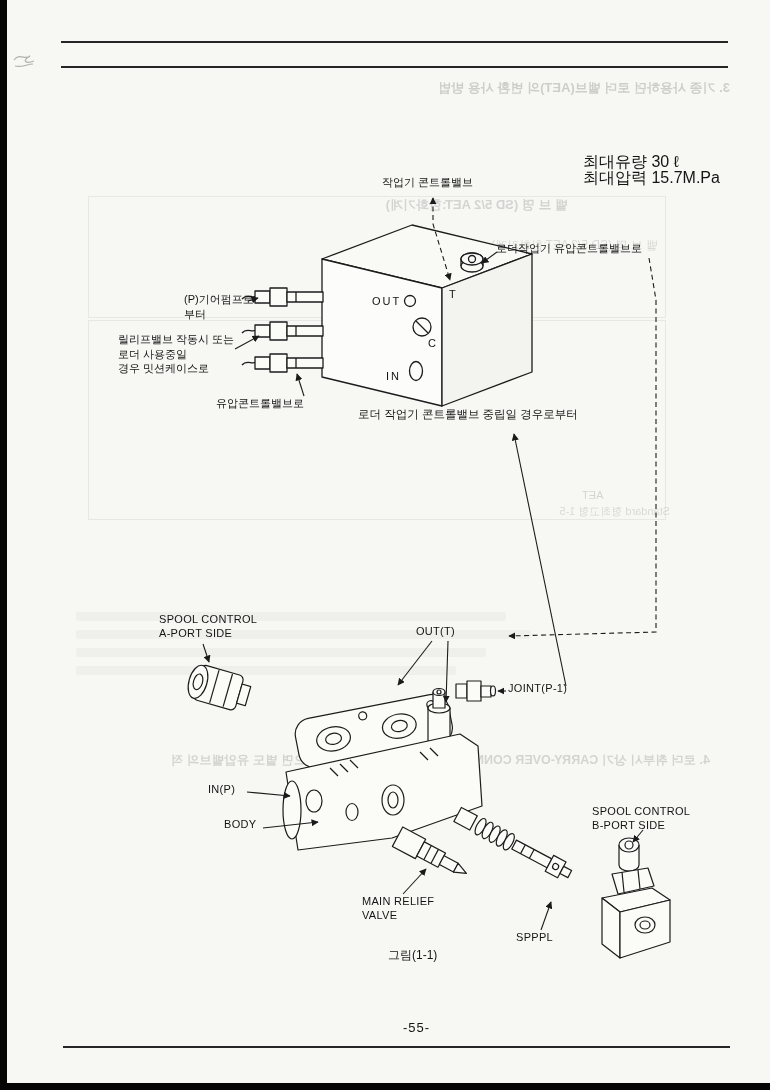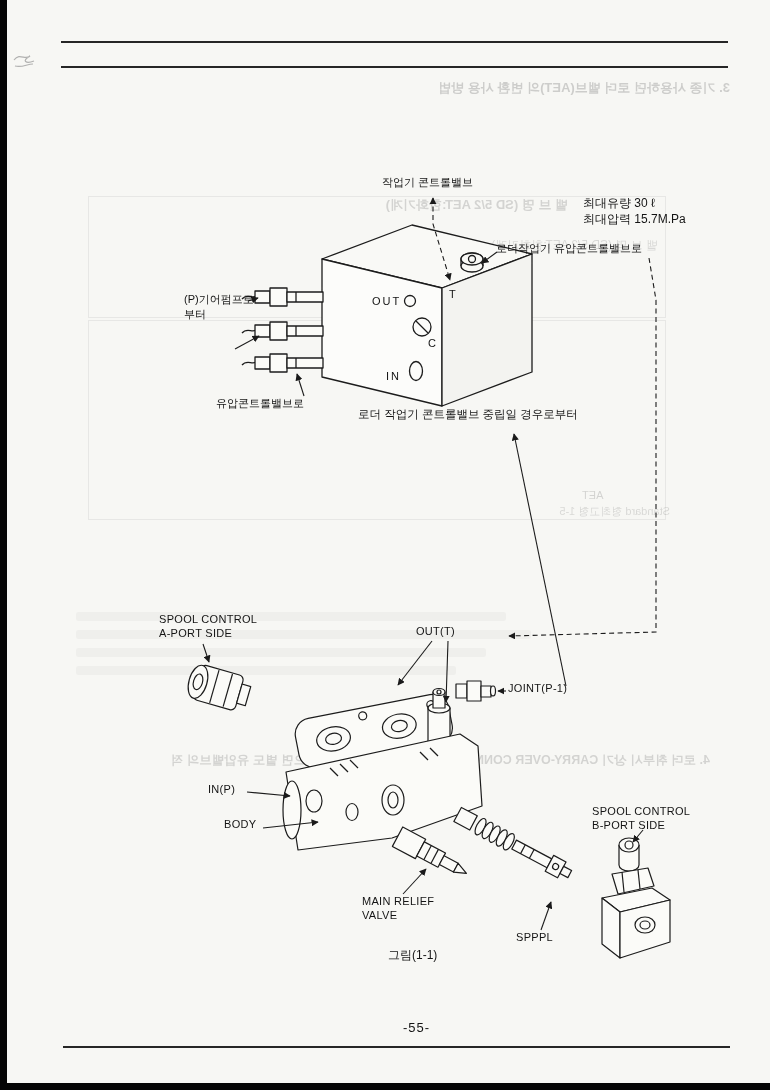--- a/index.html
+++ b/index.html
@@ -4,21 +4,21 @@
 <style>
   * { margin:0; padding:0; box-sizing:border-box; }
   html,body { background:#ffffff; }
   body { font-family:"Liberation Sans","DejaVu Sans",sans-serif; }
   .page { position:relative; width:770px; height:1090px; background:#f7f7f4; overflow:hidden; color:#1a1a1a; }
   .edge { position:absolute; background:#050505; }
   .rule { position:absolute; background:#262626; }
   .title { position:absolute; font-size:15.5px; font-weight:bold; letter-spacing:0.3px; color:#101010; white-space:nowrap; }
   .lbl { position:absolute; font-size:11px; line-height:1.32; color:#141414; white-space:pre-line; }
   .lbl-en { position:absolute; font-size:11px; line-height:1.25; color:#141414; white-space:pre-line; letter-spacing:0.3px; }
-  .spec { position:absolute; font-size:12px; color:#141414; white-space:nowrap;margin-top:43px; }
+  .spec { position:absolute; font-size:16px; color:#141414; white-space:nowrap; }
   .caption { position:absolute; font-size:12px; color:#141414;margin-left:14px; }
   .pageno { position:absolute; font-size:13px; letter-spacing:1px; color:#141414; }
   .bt { position:absolute; transform:scaleX(-1); color:#6f6f6f; filter:blur(0.45px); white-space:pre-line; line-height:1.3; }
   .ghost { position:absolute; border:1px solid rgba(80,80,80,0.09); }
   .streak { position:absolute; height:9px; background:rgba(110,110,110,0.055); border-radius:2px; }
   svg.overlay { position:absolute; left:0; top:0; }
   .port { font-size:11px; letter-spacing:2px; fill:#141414; font-family:"Liberation Sans","DejaVu Sans",sans-serif; }
 </style>
 </head>
 <body>
@@ -216,20 +216,23 @@
   </svg>
 
 
   <div class="spec" style="left:583px;top:152px">최대유량 30 ℓ</div>
   <div class="spec" style="left:583px;top:168px">최대압력 15.7M.Pa</div>
 
   <div class="lbl" style="left:382px;top:175px">작업기 콘트롤밸브</div>
   <div class="lbl" style="left:496px;top:241px">로더작업기 유압콘트롤밸브로</div>
   <div class="lbl" style="left:184px;top:292px">(P)기어펌프로
 부터</div>
+  <div class="lbl" style="left:118px;top:332px">릴리프밸브 작동시 또는
+로더 사용중일
+경우 밋션케이스로</div>
   <div class="lbl" style="left:216px;top:396px">유압콘트롤밸브로</div>
   <div class="lbl" style="left:358px;top:407px;font-size:11.5px">로더 작업기 콘트롤밸브 중립일 경우로부터</div>
 
 
   <div class="lbl-en" style="left:159px;top:613px">SPOOL CONTROL
 A-PORT SIDE</div>
   <div class="lbl-en" style="left:416px;top:625px">OUT(T)</div>
   <div class="lbl-en" style="left:508px;top:682px">JOINT(P-1)</div>
   <div class="lbl-en" style="left:208px;top:783px">IN(P)</div>
   <div class="lbl-en" style="left:224px;top:818px">BODY</div>

